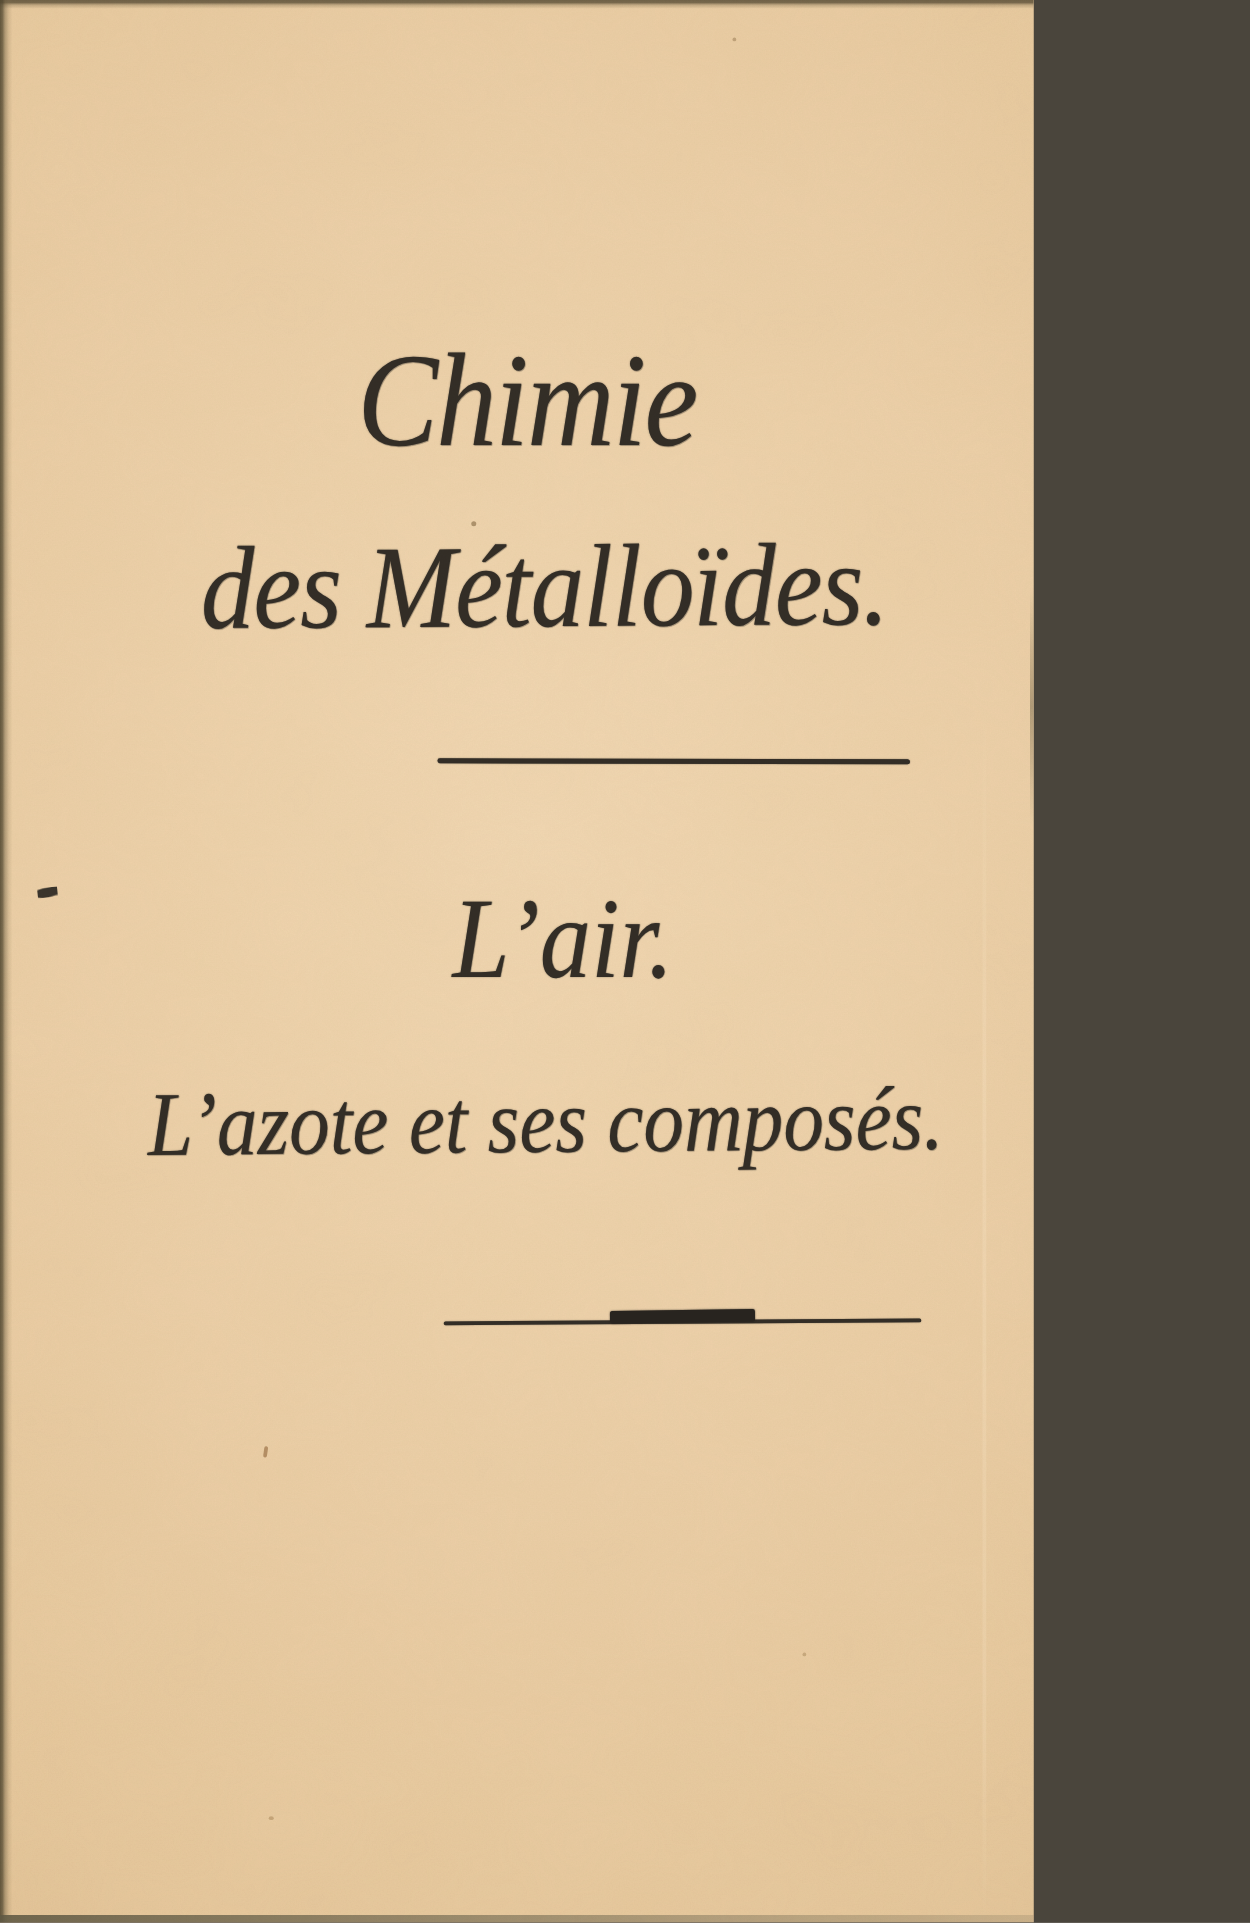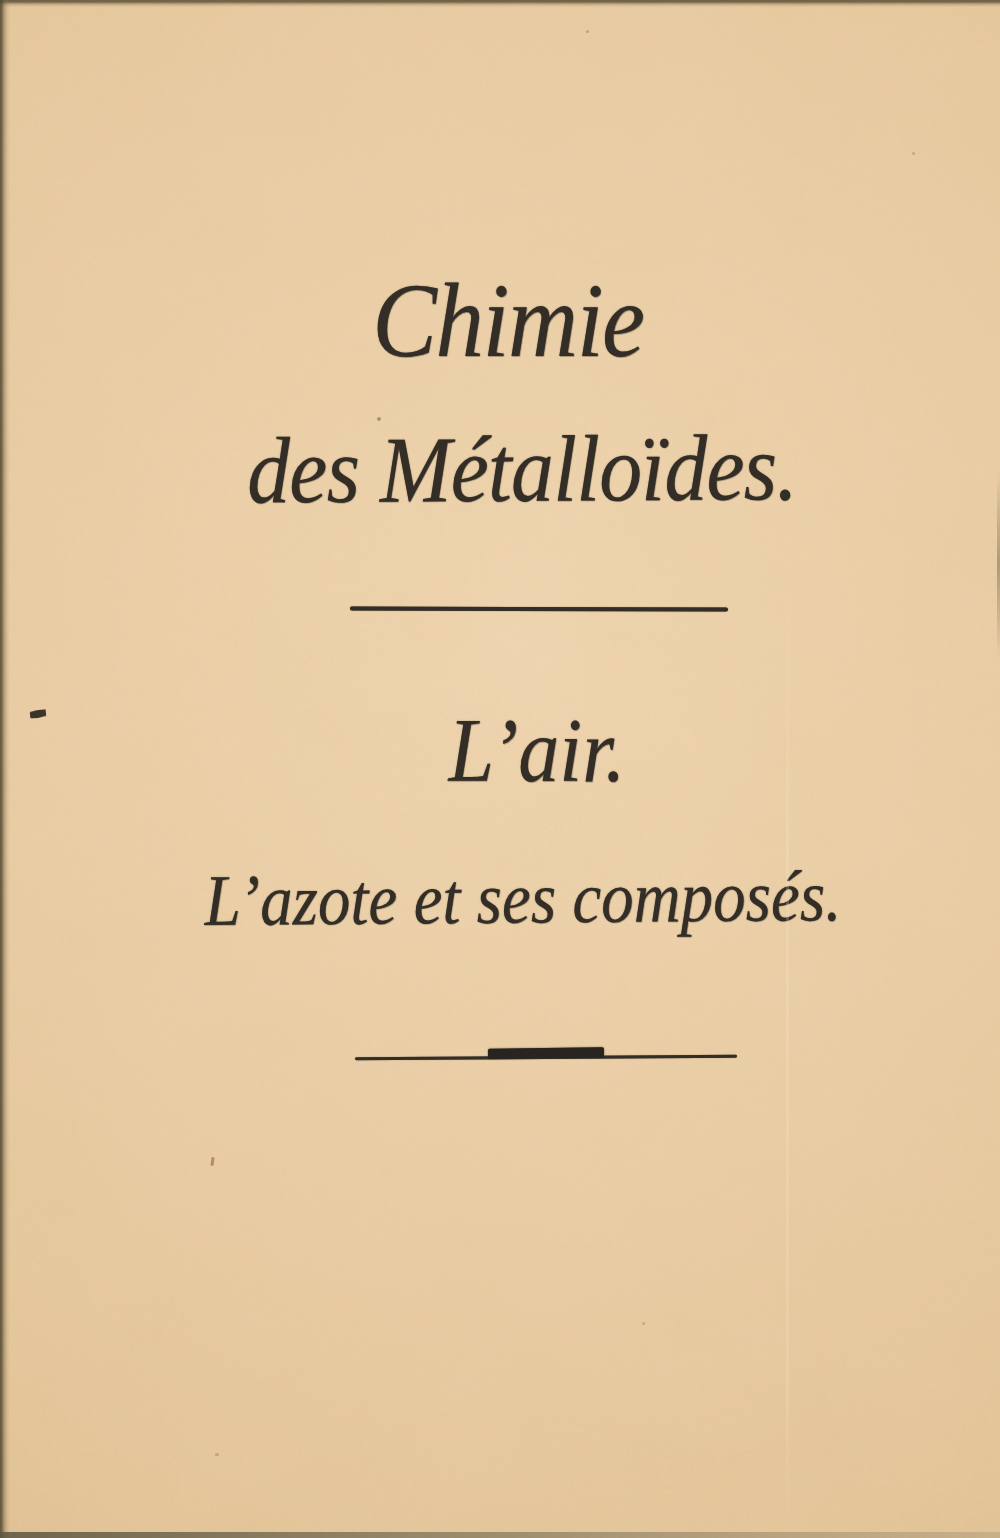--- a/index.html
+++ b/index.html
@@ -2,21 +2,21 @@
 <html style="--paper-base: #ecd0a8; --paper-highlight: #f1d8b3; --paper-shadow: #dfc094; --ink: #332e27; --edge-shadow: #5f5640;"><head>
 <meta charset="utf-8">
 <style>
   html, body {
     margin: 0;
     padding: 0;
     background: #4a453c;
   }
   .scan {
     position: relative;
-    width: 1000px;
+    width: 827px;
     height: 1538px;
     overflow: hidden;
     font-family: "Liberation Serif", "DejaVu Serif", serif;
     background:
       radial-gradient(120% 85% at 52% 42%,
         var(--paper-highlight, #f1d8b3) 0%,
         var(--paper-base, #ecd0a8) 42%,
         #e7c99e 72%,
         var(--paper-shadow, #dfc094) 93%,
         #d9ba8c 100%);

